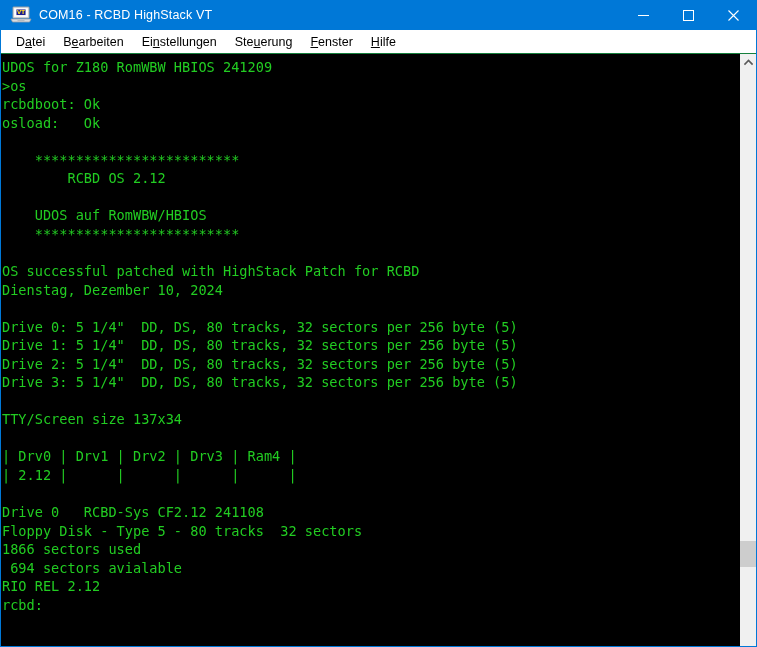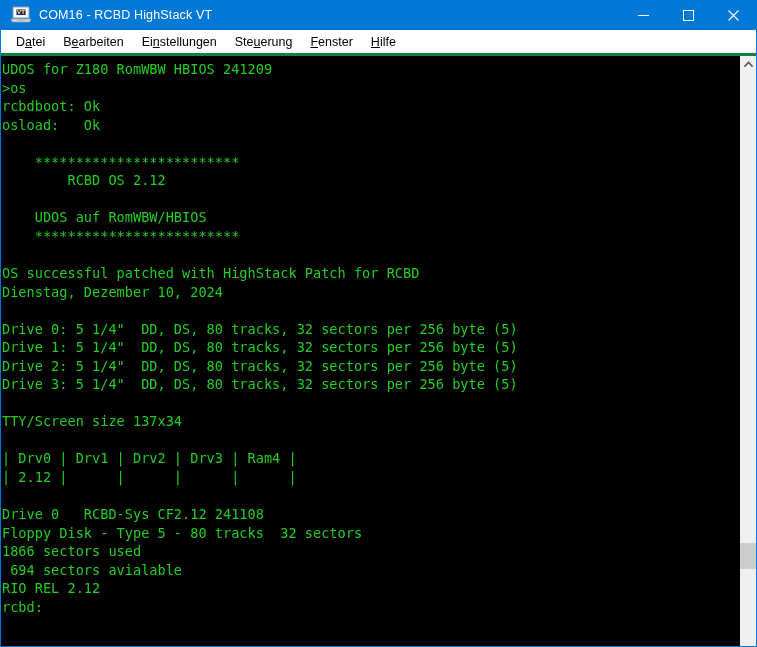--- a/index.html
+++ b/index.html
@@ -68,21 +68,21 @@
     cursor: default;
   }
   .winbtn svg { display: block; }
 
   
   #menubar {
     height: 23px;
     background: #ffffff;
     display: flex;
     align-items: center;
-    border-bottom: 3px solid #15803d;
+    border-bottom: 1px solid #15803d;
     padding-left: 6px;
     user-select: none;
   }
   .menu-item {
     font-size: 12.5px;
     color: #000000;
     padding: 2px 9px 2px 9px;
     white-space: nowrap;
     cursor: default;
     font-family: "Liberation Sans", sans-serif;

